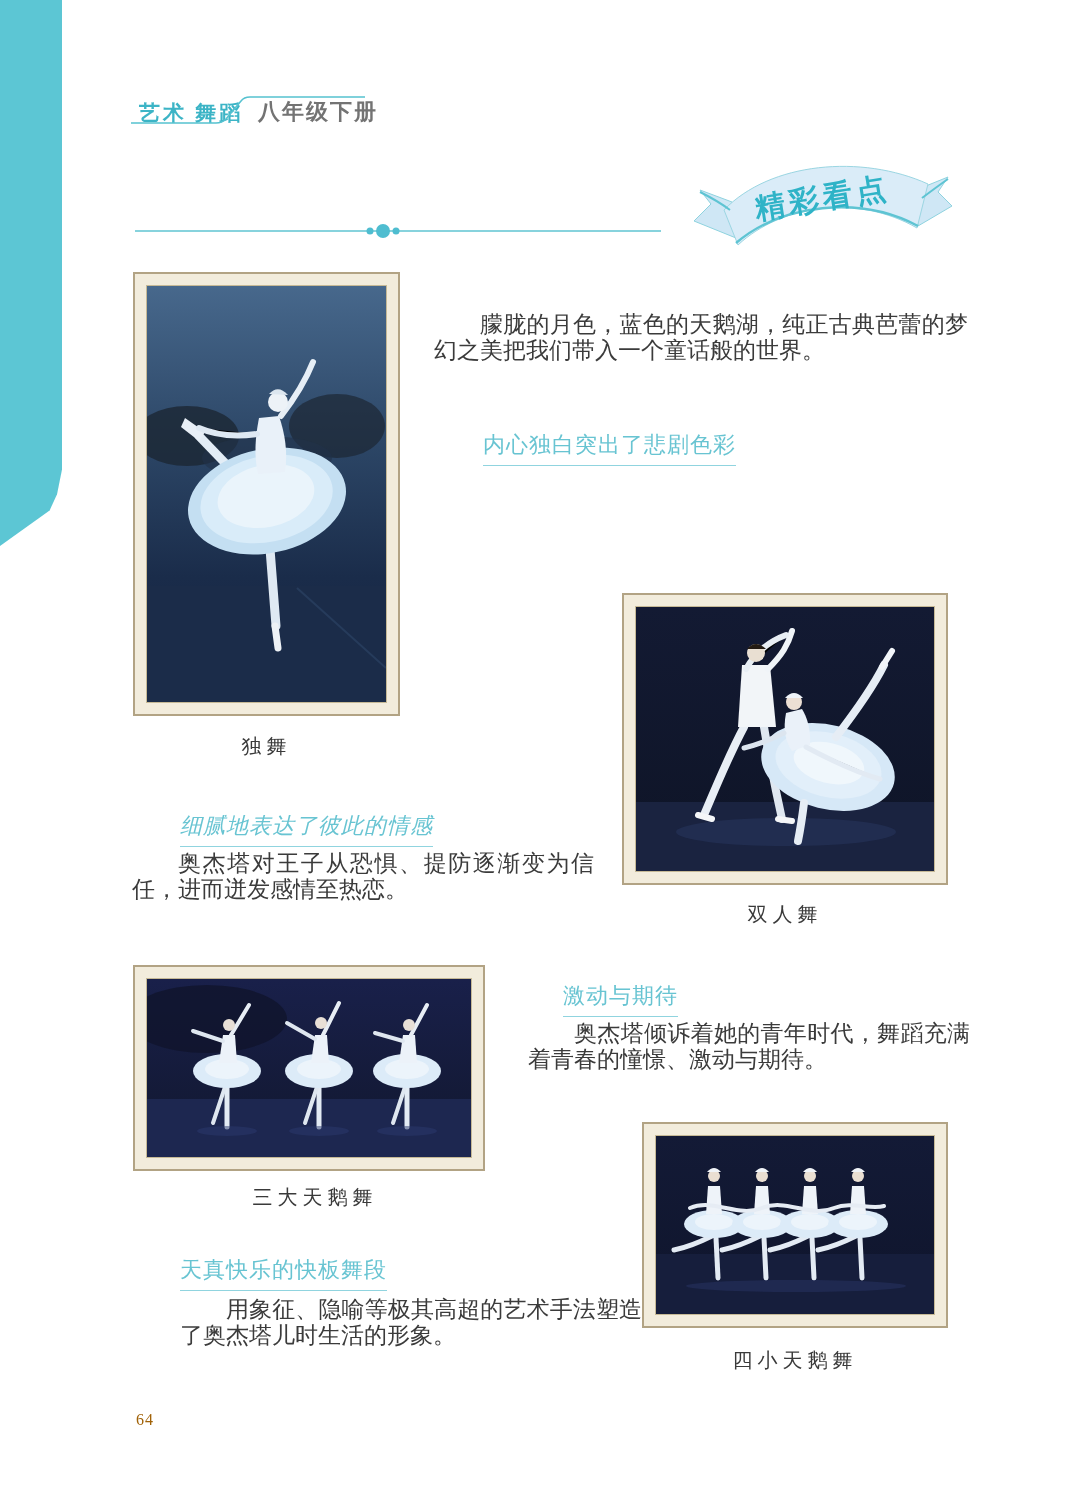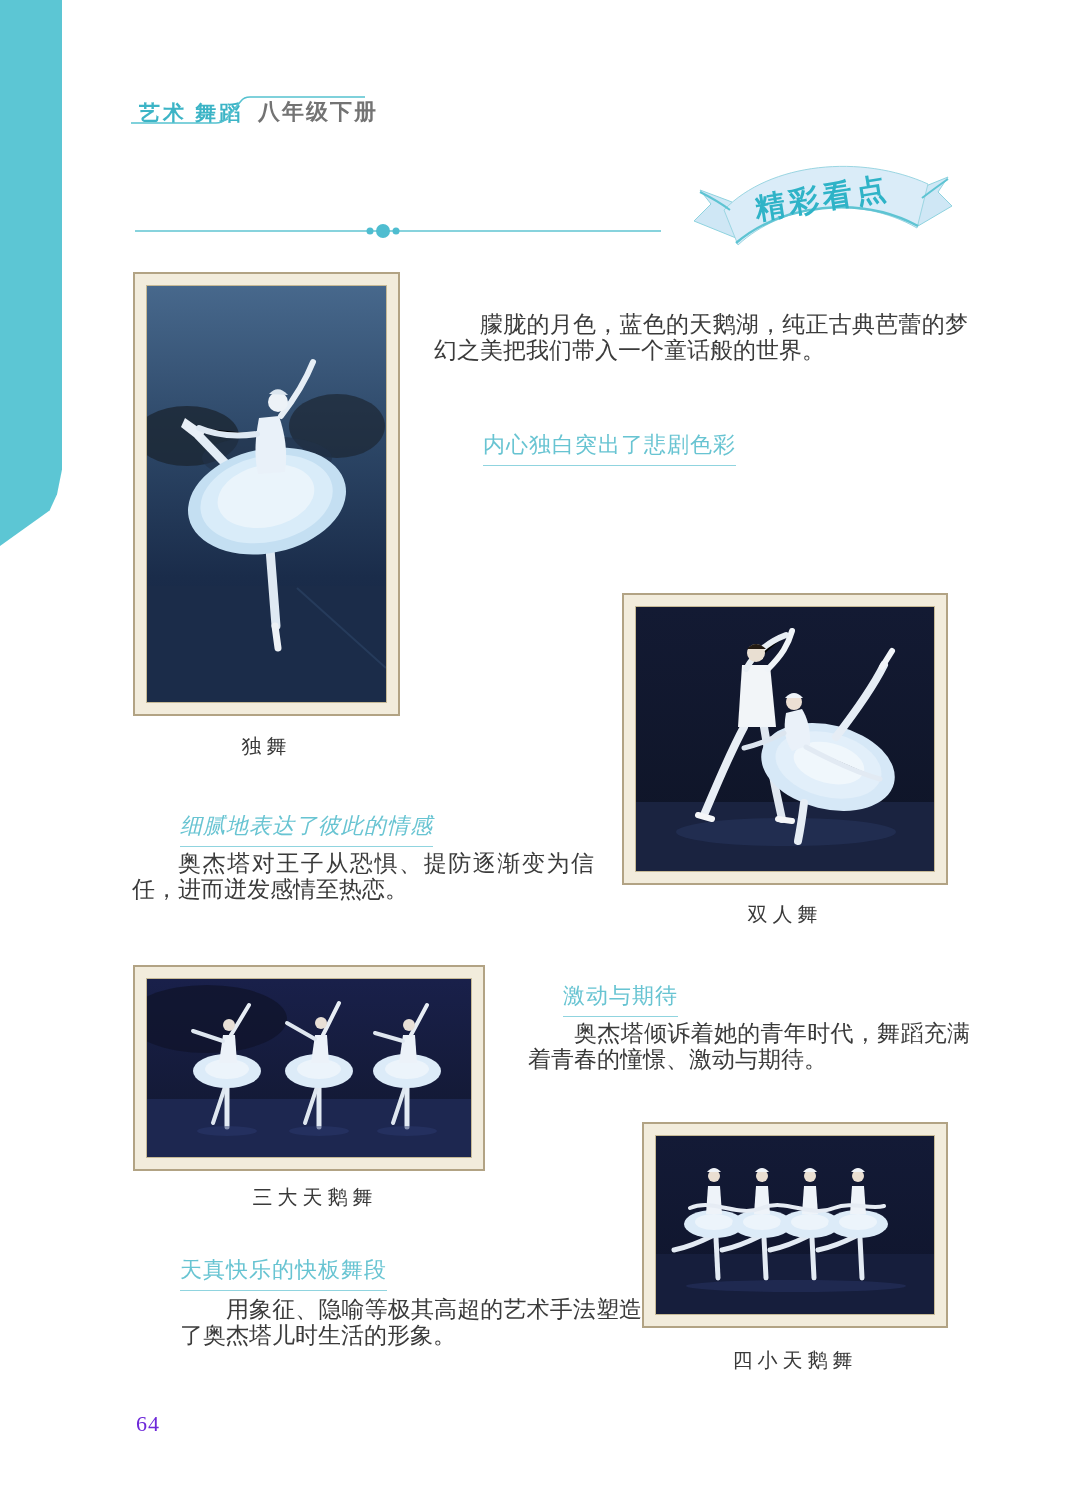--- a/index.html
+++ b/index.html
@@ -60,21 +60,21 @@
   .p4 { left:132px; top:1297px; width:462px;margin-left:48px; }
   .sec-heading {
     position:absolute; font-size:22px; color:#68c4d2; letter-spacing:1px;
     padding-bottom:5px; border-bottom:1px solid #90d4df; white-space:nowrap;
   }
   .h1 { left:483px; top:430px; }
   .h2 { left:180px; top:811px;font-style:italic; }
   .h3 { left:563px; top:981px; }
   .h4 { left:180px; top:1255px; }
   .page-num {
-    position:absolute; left:136px; top:1411px; font-size:22px; color:#6d28d9;
+    position:absolute; left:136px; top:1411px; font-size:16px; color:#a16207;
     letter-spacing:1px;
   }
 </style>
 </head>
 <body>
 
 <div class="page">
 
   <div class="teal-bar"></div>
 

